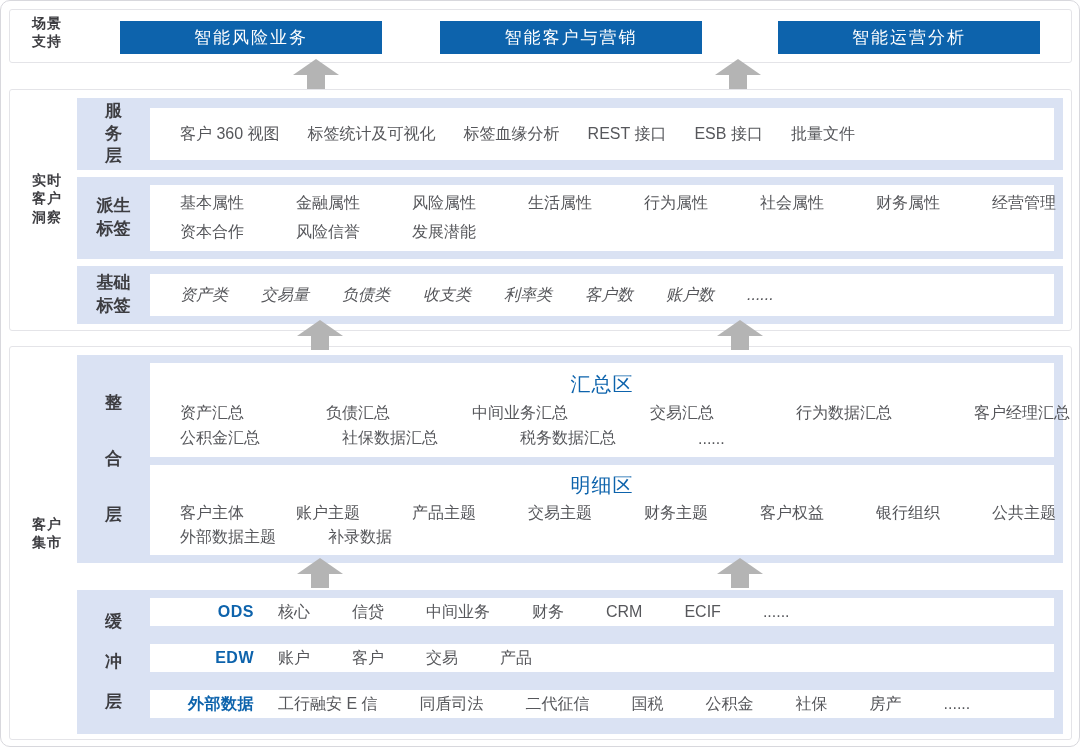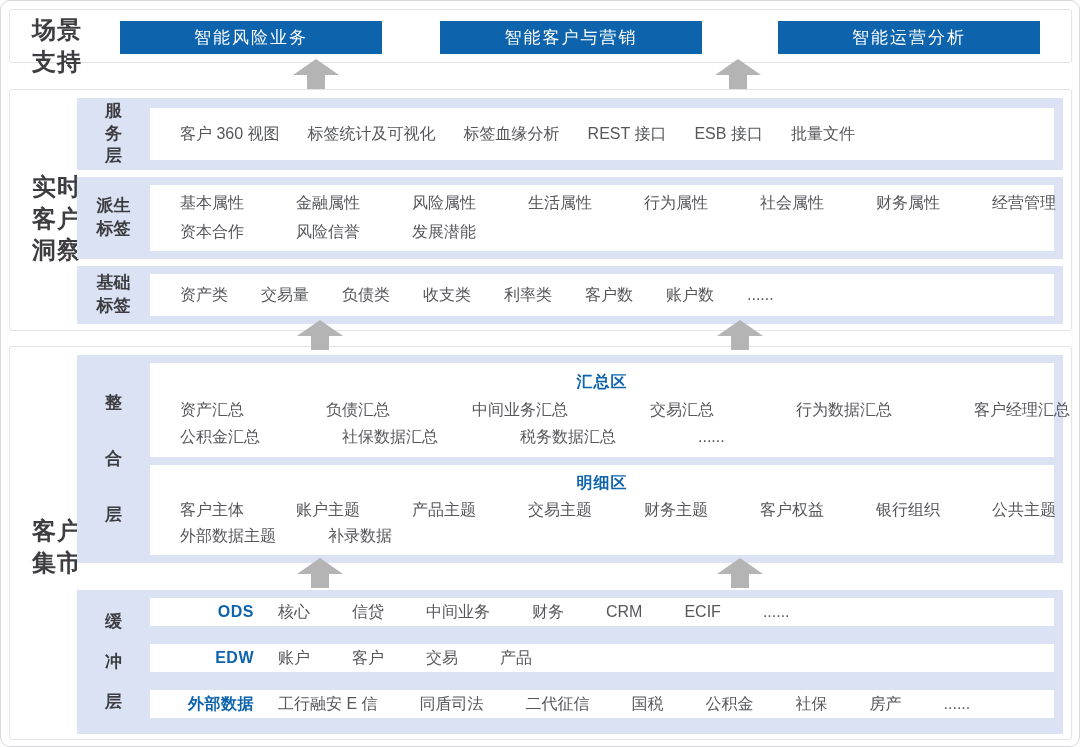--- a/index.html
+++ b/index.html
@@ -16,21 +16,21 @@
   .panel {
     position:absolute; left:8px; width:1063px;
     background:#fff; border:1px solid #e4e4e8; border-radius:3px;
   }
   #p-scenario { top:8px;  height:54px;  }
   #p-insight  { top:88px; height:242px; }
   #p-mart     { top:345px;height:394px; }
 
   .side-label {
     position:absolute; left:22px;
-    font-weight:bold; color:#3d3d41; font-size:24px;
+    font-weight:bold; color:#3d3d41; font-size:14px;
     line-height:1.32; white-space:pre-line; letter-spacing:1px;
   }
   #lbl-scenario { top:4px; }
   #lbl-insight  { top:81px; }
   #lbl-mart     { top:168px; }
 
   .btn {
     position:absolute; top:11px; height:33px; width:262px;
     background:var(--accent,#0d63ac); color:#fff;
     display:flex; align-items:center; justify-content:center;
@@ -61,29 +61,29 @@
   #wb-service { top:10px; height:52px; display:flex; align-items:center; }
   #wb-derived { top:8px;  height:66px; display:flex; flex-direction:column; justify-content:space-evenly; }
   #wb-basic   { top:8px;  height:42px; display:flex; align-items:center; }
   .zone { display:flex; flex-direction:column; justify-content:space-evenly; padding:3px 0; }
   #wb-summary { top:8px;   height:94px; }
   #wb-detail  { top:110px; height:90px; }
   .buffer-row { display:flex; align-items:center; height:28px; }
   #wb-ods { top:8px; }  #wb-edw { top:54px; }  #wb-ext { top:100px; }
 
   .zone-title {
-    text-align:center; font-weight:bold; font-size:16px;
+    text-align:center; font-weight:normal; font-size:20px;
     color:var(--accent,#0d63ac); letter-spacing:1px;
   }
   .items {
     display:flex; align-items:center; padding-left:30px;
     color:#56575b; font-size:16px; white-space:nowrap;
   }
   .gap-xl { gap:82px; } .gap-lg { gap:28px; }
-  .gap-md { gap:52px; } .gap-sm { gap:33px; } .gap-xs { gap:42px; }
+  .gap-md { gap:52px; } .gap-sm { gap:33px;font-style:italic; } .gap-xs { gap:42px; }
 
   .src-label {
     width:104px; flex:0 0 104px; text-align:right;
     font-weight:bold; color:var(--accent,#0d63ac);
     font-size:16px; letter-spacing:.5px;
   }
   .buffer-row .items { padding-left:24px; }
 
   .arrow { position:absolute; width:46px; height:30px; color:var(--arrow,#b4b4b4); z-index:5; }
   #arrow-1 { left:292px; top:58px; }

